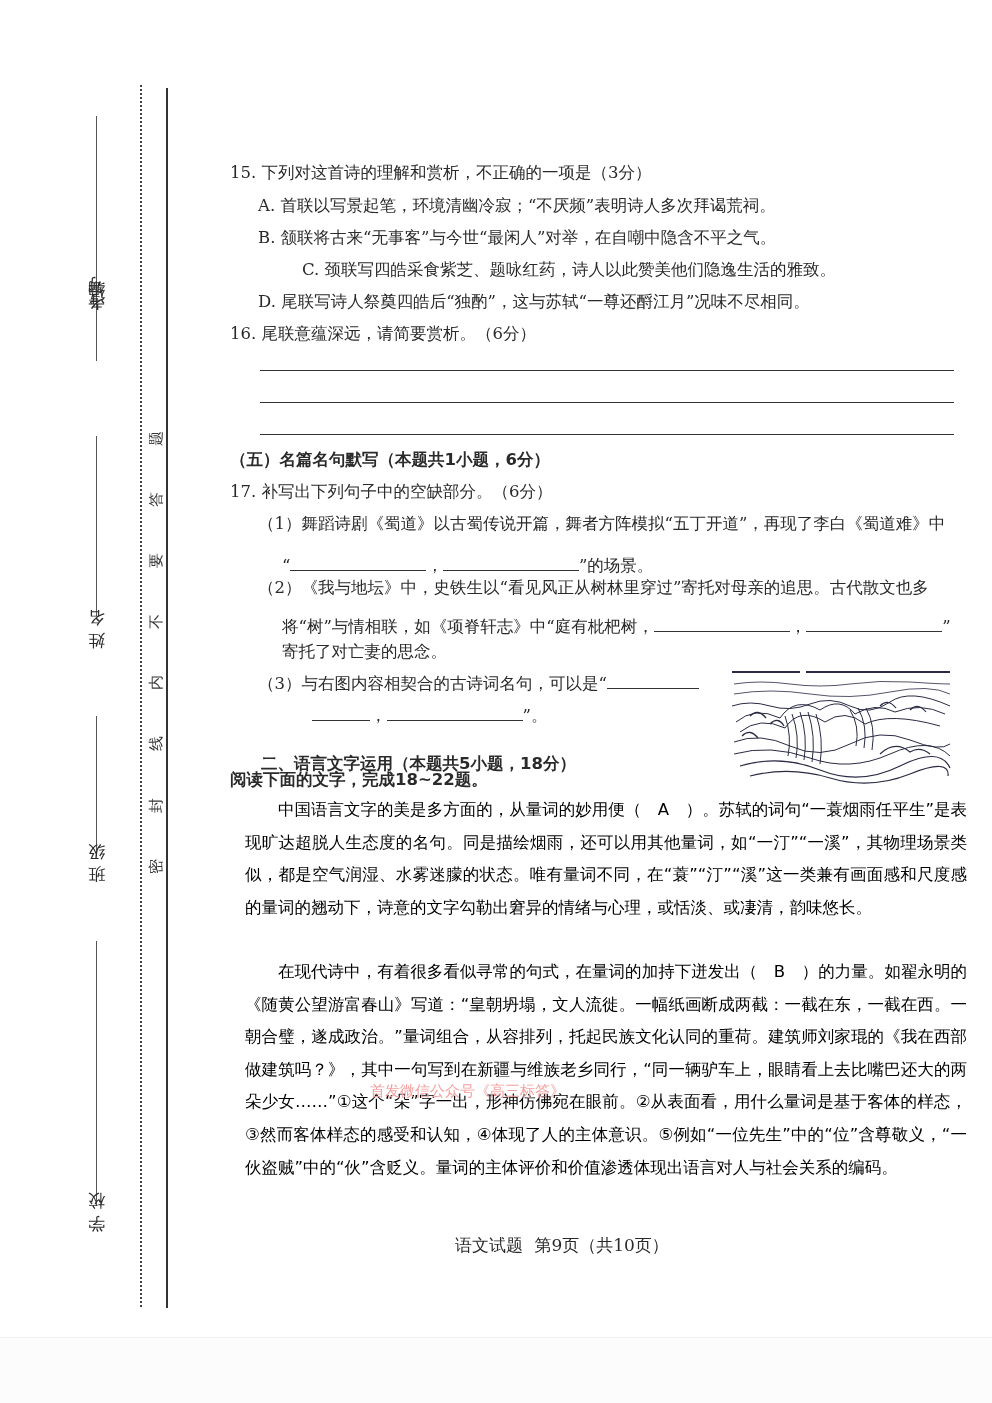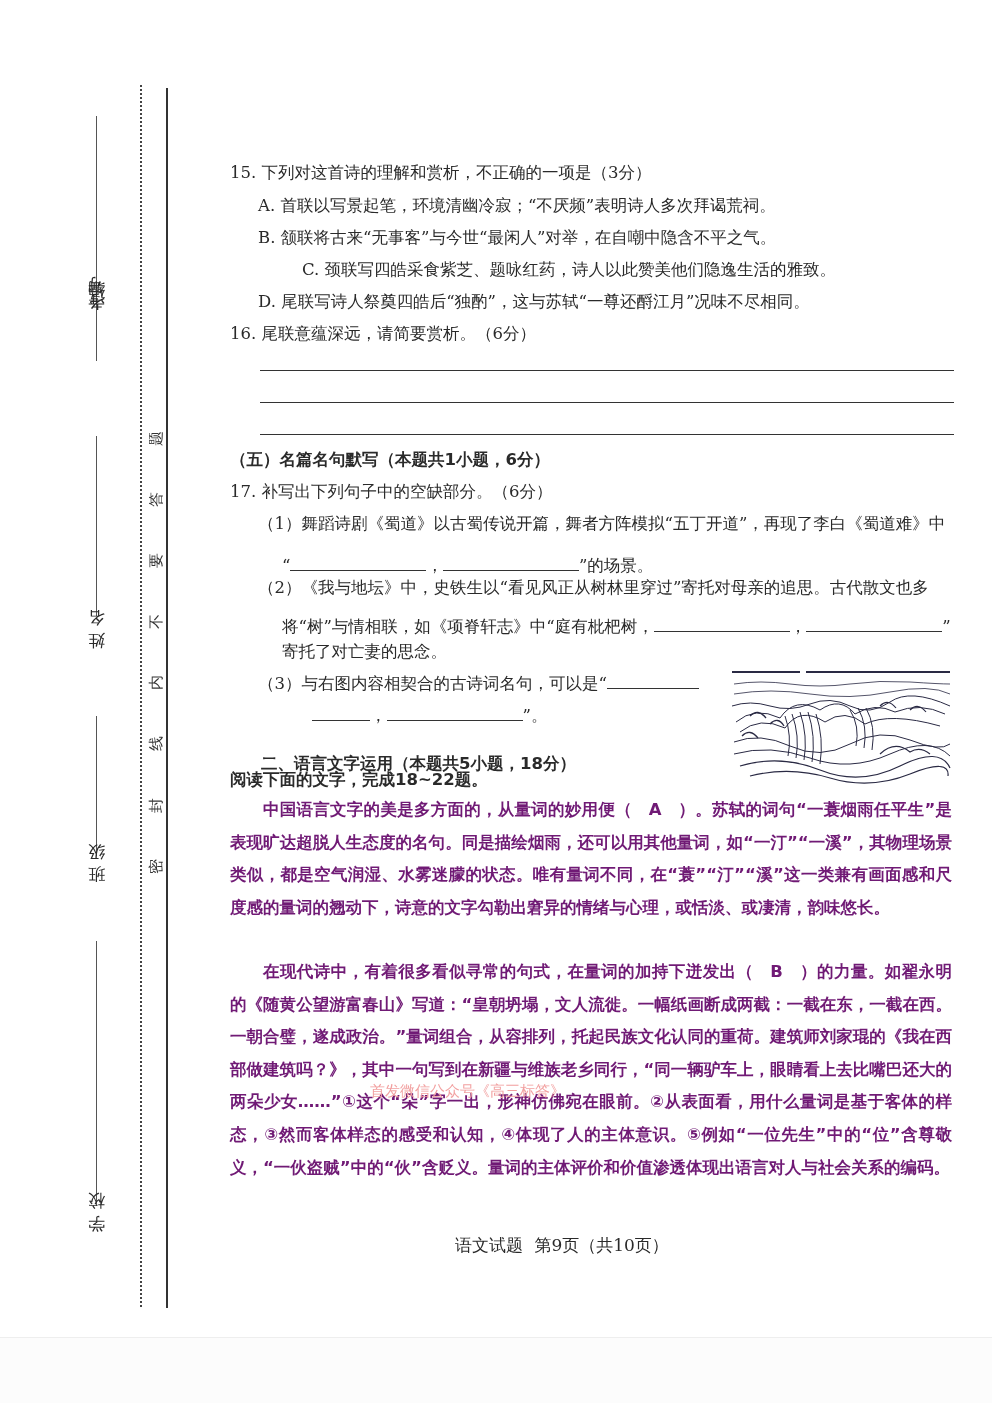--- a/index.html
+++ b/index.html
@@ -18,21 +18,21 @@
   .vblank { width: 0; border-left: 1.5px solid #555; margin-top: 6px; }
   .seal-text { position: absolute; left: 146px; width: 20px; font-size: 15px; transform: rotate(-90deg); text-align:center; color:#333; }
 
   .content { position: absolute; left: 230px; top: 158px; width: 730px; font-size: 16.5px; }
   .line { position: absolute; white-space: nowrap; line-height: 20px; }
   .q { left: 0; }
   .opt { left: 28px; }
   .bold { font-weight: bold; font-family: "DejaVu Sans", "Liberation Sans", sans-serif; }
   .answer-line { position: absolute; left: 30px; width: 694px; border-top: 1.5px solid #333; }
   .blank { display: inline-block; border-bottom: 1.3px solid #333; height: 14px; vertical-align: baseline; }
-  .para { position: absolute; left: 0; width: 722px; font-size: 16.5px; line-height: 32.6px; text-align: justify; text-indent: 33px; font-family: "DejaVu Sans", "Liberation Sans", sans-serif; font-weight: bold; color:#701a75; }
+  .para { position: absolute; left: 15px; width: 722px; font-size: 16.5px; line-height: 32.6px; text-align: justify; text-indent: 33px; font-family: "DejaVu Sans", "Liberation Sans", sans-serif; font-weight: normal; color:#000000; }
   .waves { position: absolute; left: 500px; top: 508px; width: 222px; height: 118px; }
   .watermark { position: absolute; left: 140px; top: 924px; color: #f2a0a0; font-size: 15px; white-space: nowrap; font-family: "DejaVu Sans", sans-serif; }
   .footer { position: absolute; left: 455px; top: 1234px; font-size: 17px; white-space: nowrap; word-spacing: 6px; }
 </style>
 </head>
 <body>
 
 <div class="page">
 
   <div class="dotted-line"></div>

